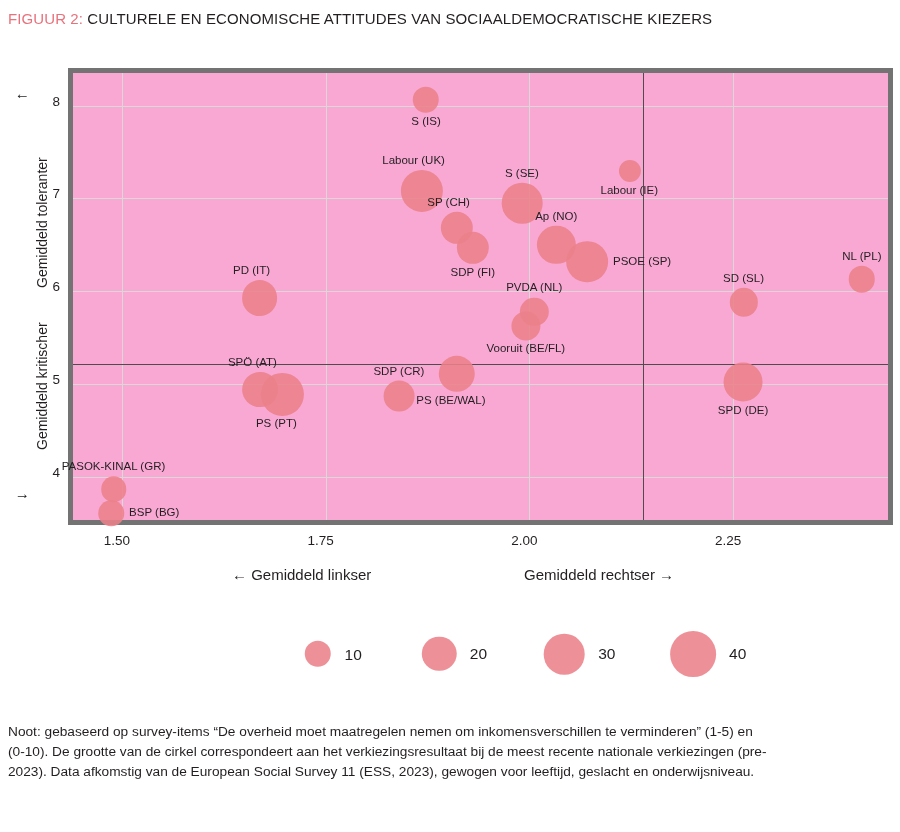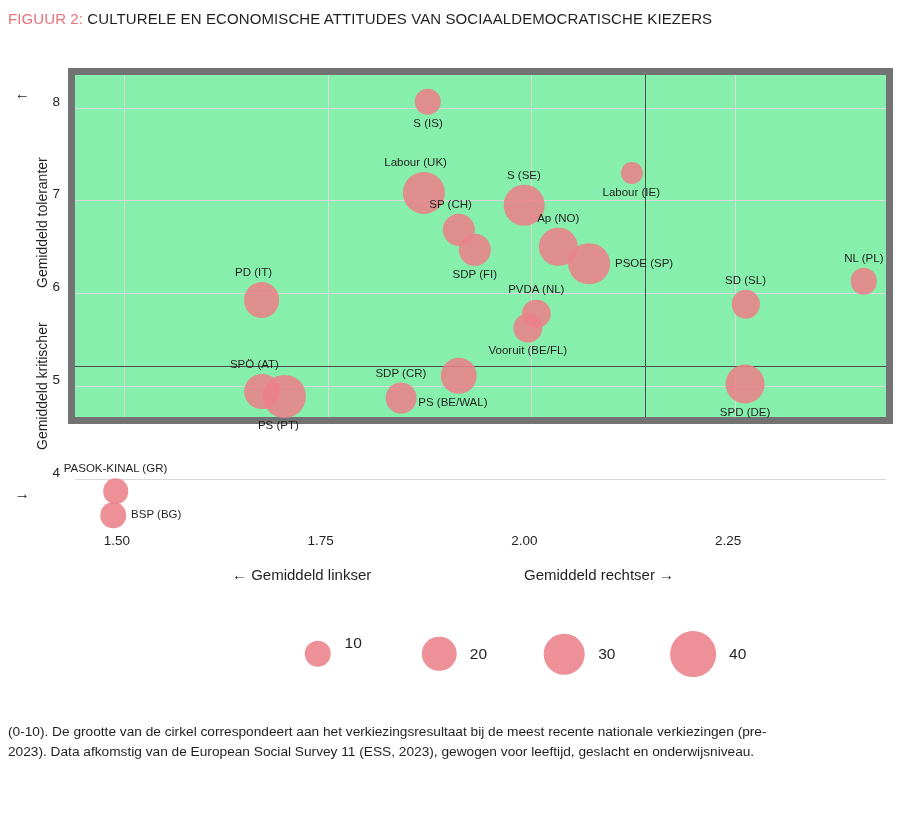--- a/index.html
+++ b/index.html
@@ -33,24 +33,24 @@
     color: #231f20;
     font-weight: 400;
   }
 
   
   #plot-area {
     position: absolute;
     left: 68px;
     top: 68px;
     width: 825px;
-    height: 356px;
-    border: 7px solid #737373;
+    height: 457px;
+    border: 5px solid #737373;
     box-sizing: border-box;
-    background: #86efac;
+    background: #f9a8d4;
   }
   .gridline-h {
     position: absolute;
     left: 0;
     width: 100%;
     height: 1px;
     background: #d9d9d9;
   }
   .gridline-v {
     position: absolute;
@@ -240,30 +240,31 @@
 <div class="arrow-v" style="left:12px; top:100px;">↑</div>
 <div class="y-axis-title" style="left:34px; top:288px;">Gemiddeld toleranter</div>
 <div class="y-axis-title" style="left:34px; top:450px;">Gemiddeld kritischer</div>
 <div class="arrow-v" style="left:12px; top:500px;">↓</div>
 
 <div class="x-axis-title" style="left:232px; top:566px;">←  Gemiddeld linkser</div>
 <div class="x-axis-title" style="left:524px; top:566px;">Gemiddeld rechtser  →</div>
 
 <div id="legend">
 <div class="legend-bubble" style="left: 250px; top: 34px; width: 26.4899px; height: 26.4899px;"></div>
-    <div class="legend-label" style="left: 285.245px; top: 23px;">10</div>
+    <div class="legend-label" style="left: 285.245px; top: 35px;">10</div>
     <div class="legend-bubble" style="left: 371.245px; top: 34px; width: 34.48px; height: 34.48px;"></div>
     <div class="legend-label" style="left: 410.485px; top: 34px;">20</div>
     <div class="legend-bubble" style="left: 496.485px; top: 34px; width: 40.6111px; height: 40.6111px;"></div>
     <div class="legend-label" style="left: 538.79px; top: 34px;">30</div>
     <div class="legend-bubble" style="left: 624.79px; top: 34px; width: 45.7798px; height: 45.7798px;"></div>
     <div class="legend-label" style="left: 669.68px; top: 34px;">40</div>
   </div>
 
 <div id="footnote">
+  <p>Noot: gebaseerd op survey-items “De overheid moet maatregelen nemen om inkomensverschillen te verminderen” (1-5) en</p>
   <p>(0-10). De grootte van de cirkel correspondeert aan het verkiezingsresultaat bij de meest recente nationale verkiezingen (pre-</p>
   <p>2023). Data afkomstig van de European Social Survey 11 (ESS, 2023), gewogen voor leeftijd, geslacht en onderwijsniveau.</p>
 </div>
 
 <div class="ytick" style="top: 471.929px; left: 34px; width: 26px;">4</div>
 <div class="ytick" style="top: 379.071px; left: 34px; width: 26px;">5</div>
 <div class="ytick" style="top: 286.214px; left: 34px; width: 26px;">6</div>
 <div class="ytick" style="top: 193.357px; left: 34px; width: 26px;">7</div>
 <div class="ytick" style="top: 100.5px; left: 34px; width: 26px;">8</div>
 <div class="xtick" style="left: 116.891px; top: 533px;">1.50</div>

